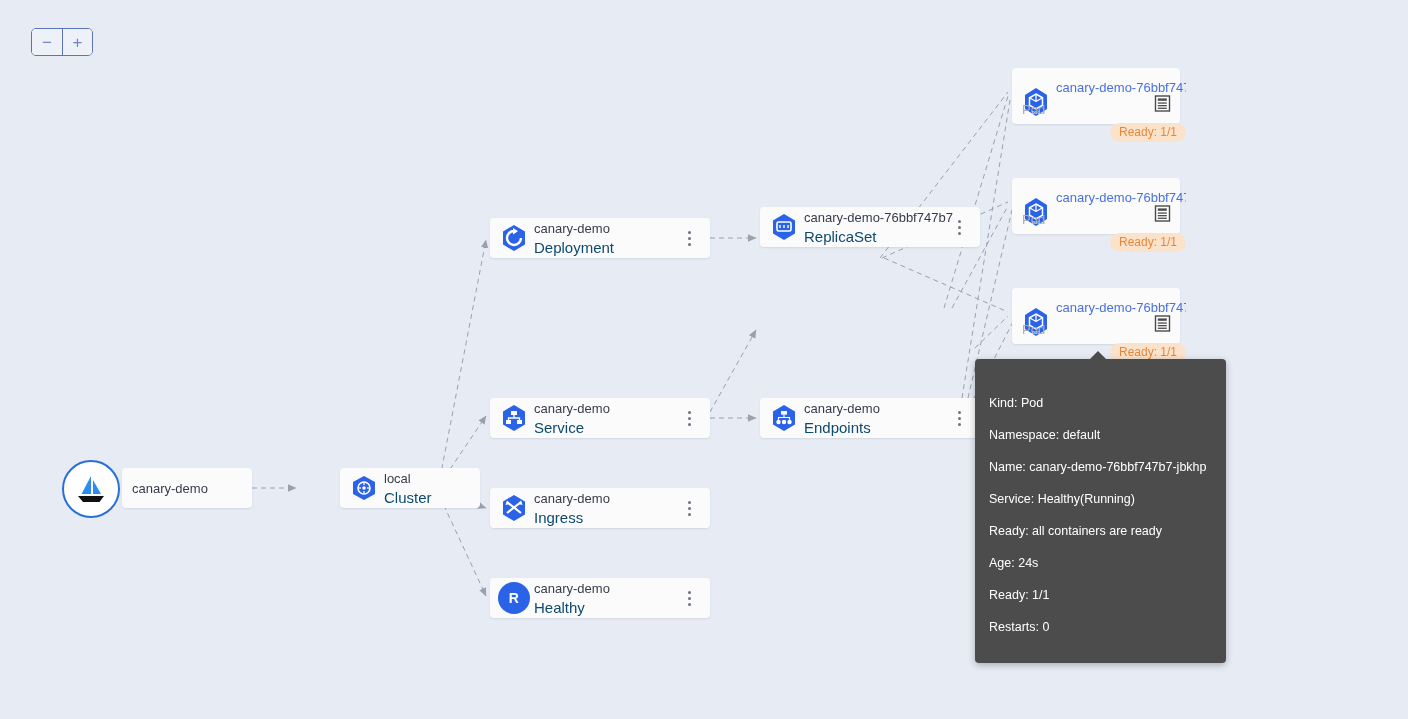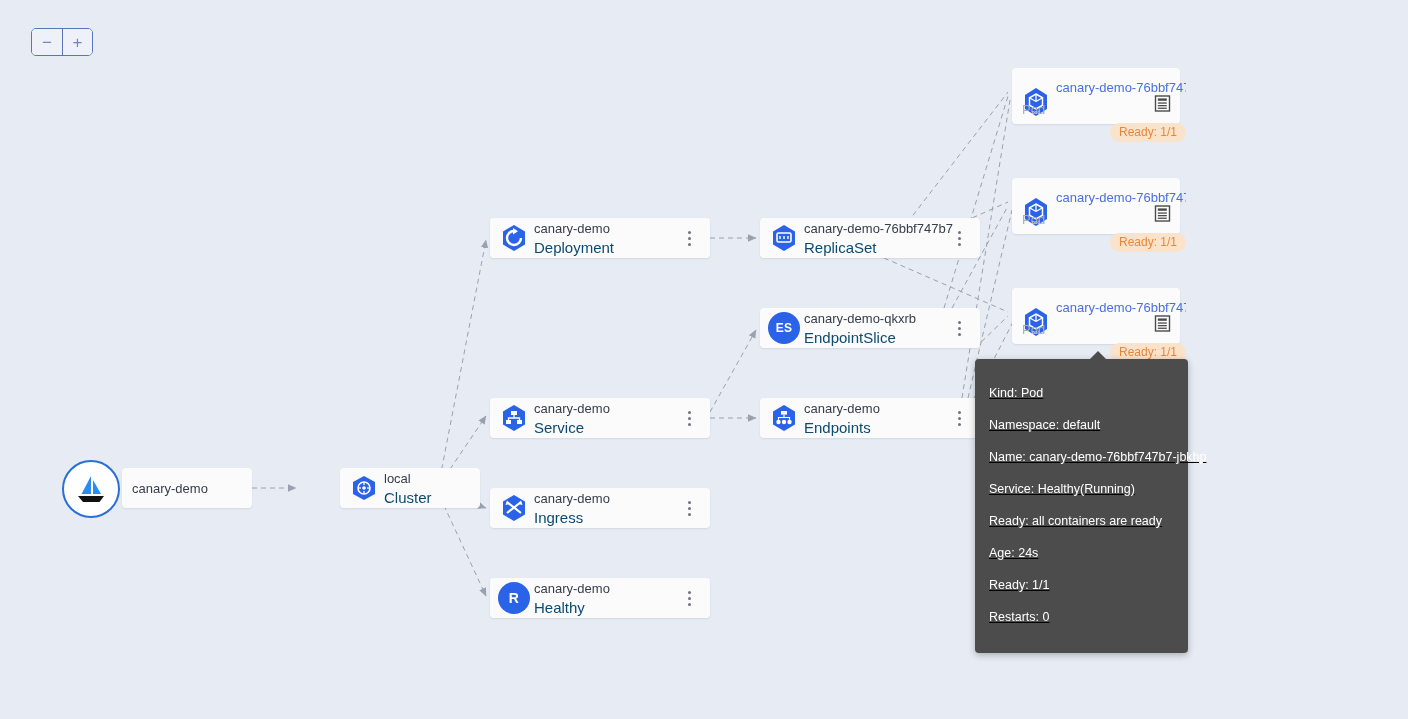--- a/index.html
+++ b/index.html
@@ -164,27 +164,26 @@
     color: #fff;
     display: flex; align-items: center; justify-content: center;
     font-size: 12px; font-weight: bold;
     letter-spacing: .2px;
   }
 
   
   .tooltip {
     position: absolute;
     left: 975px; top: 359px;
-    width: 213px;
+    width: 251px;
     background: #4c4c4c;
     border-radius: 4px;
-    padding: 26px 14px 16px;
+    padding: 36px 14px 16px;
     box-shadow: 0 2px 7px rgba(0,0,0,.28);
     z-index: 60;
-    text-decoration: underline;
   }
   .tooltip-arrow {
     position: absolute;
     left: 114px; top: -8px;
     width: 0; height: 0;
     border-left: 9px solid transparent;
     border-right: 9px solid transparent;
     border-bottom: 9px solid #4c4c4c;
   }
   .tt-row {
@@ -291,21 +290,21 @@
         <span class="node-sub">Deployment</span>
       </div>
       <span class="kebab">
         <i></i>
           <i></i>
           <i></i>
       </span>
     </div>
   </div>
 
-  <div class="node" style="left:760px;top:218px;width:220px;height:40px;">
+  <div class="node" style="left:760px;top:207px;width:220px;height:40px;">
     <div class="node-inner">
       <span class="node-icon">
         <svg width="28" height="28" viewBox="0 0 28 28">
           <polygon points="14,1 25,7.5 25,20.5 14,27 3,20.5 3,7.5" fill="#2a62e8"></polygon>
           <rect x="7" y="9" width="14" height="9" rx="1.5" fill="none" stroke="#fff" stroke-width="1.6"></rect>
           <line x1="10" y1="12" x2="10" y2="15" stroke="#fff" stroke-width="1.4"></line>
           <line x1="14" y1="12" x2="14" y2="15" stroke="#fff" stroke-width="1.4"></line>
           <line x1="18" y1="12" x2="18" y2="15" stroke="#fff" stroke-width="1.4"></line>
         </svg>
       </span>
@@ -314,36 +313,20 @@
         <span class="node-sub">ReplicaSet</span>
       </div>
       <span class="kebab">
         <i></i>
           <i></i>
           <i></i>
       </span>
     </div>
   </div>
 
-  <div class="node" style="left:760px;top:308px;width:220px;height:40px;">
-    <div class="node-inner">
-      <span class="node-icon">
-        <span class="circle-icon">ES</span>
-      </span>
-      <div class="node-text">
-        <span class="node-title">canary-demo-qkxrb</span>
-        <span class="node-sub">EndpointSlice</span>
-      </div>
-      <span class="kebab">
-        <i></i>
-          <i></i>
-          <i></i>
-      </span>
-    </div>
-  </div>
 
   <div class="node" style="left:490px;top:398px;width:220px;height:40px;">
     <div class="node-inner">
       <span class="node-icon">
         <svg width="28" height="28" viewBox="0 0 28 28">
           <polygon points="14,1 25,7.5 25,20.5 14,27 3,20.5 3,7.5" fill="#2a62e8"></polygon>
           <rect x="11" y="7" width="6" height="4" fill="#fff"></rect>
           <rect x="6" y="16" width="5" height="4" fill="#fff"></rect>
           <rect x="17" y="16" width="5" height="4" fill="#fff"></rect>
           <path d="M14 11 L14 14 M8.5 16 L8.5 14 L19.5 14 L19.5 16" stroke="#fff" stroke-width="1.3" fill="none"></path>

